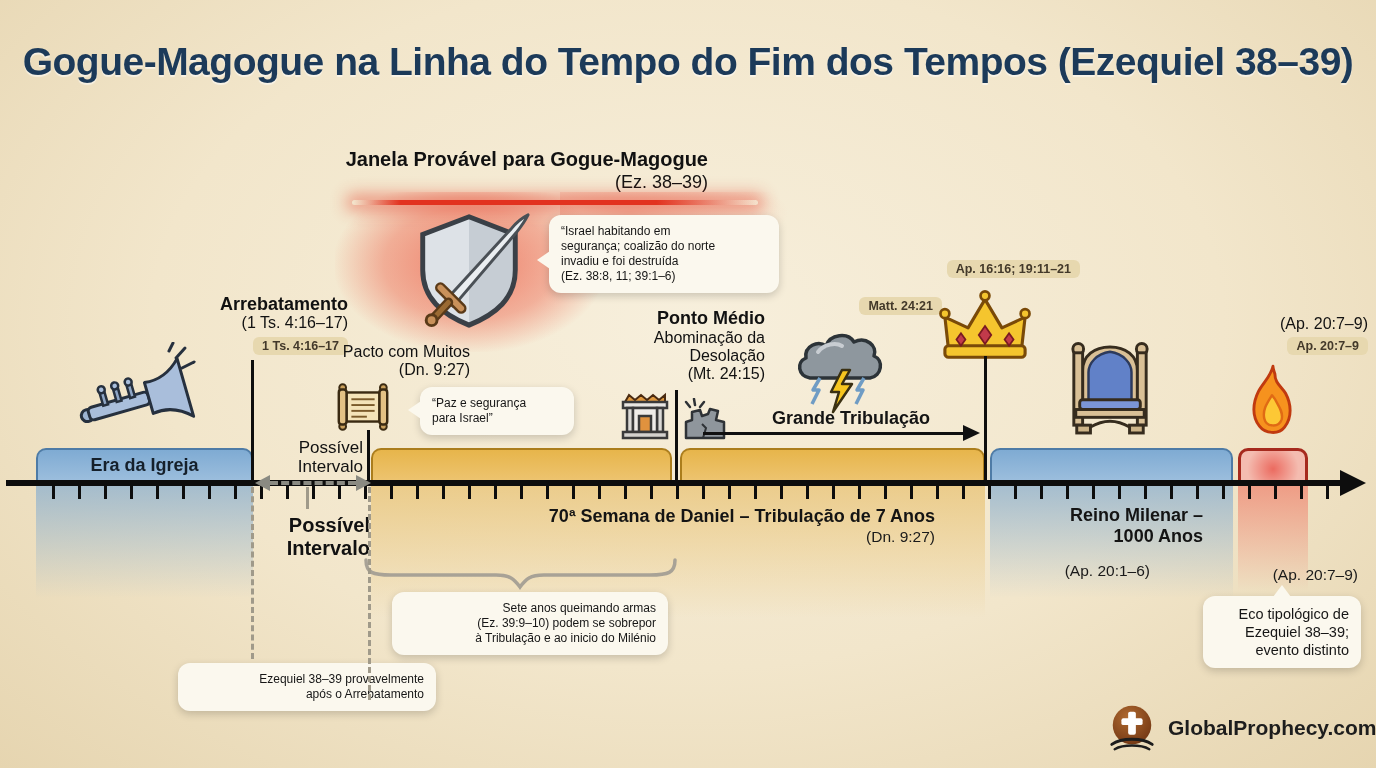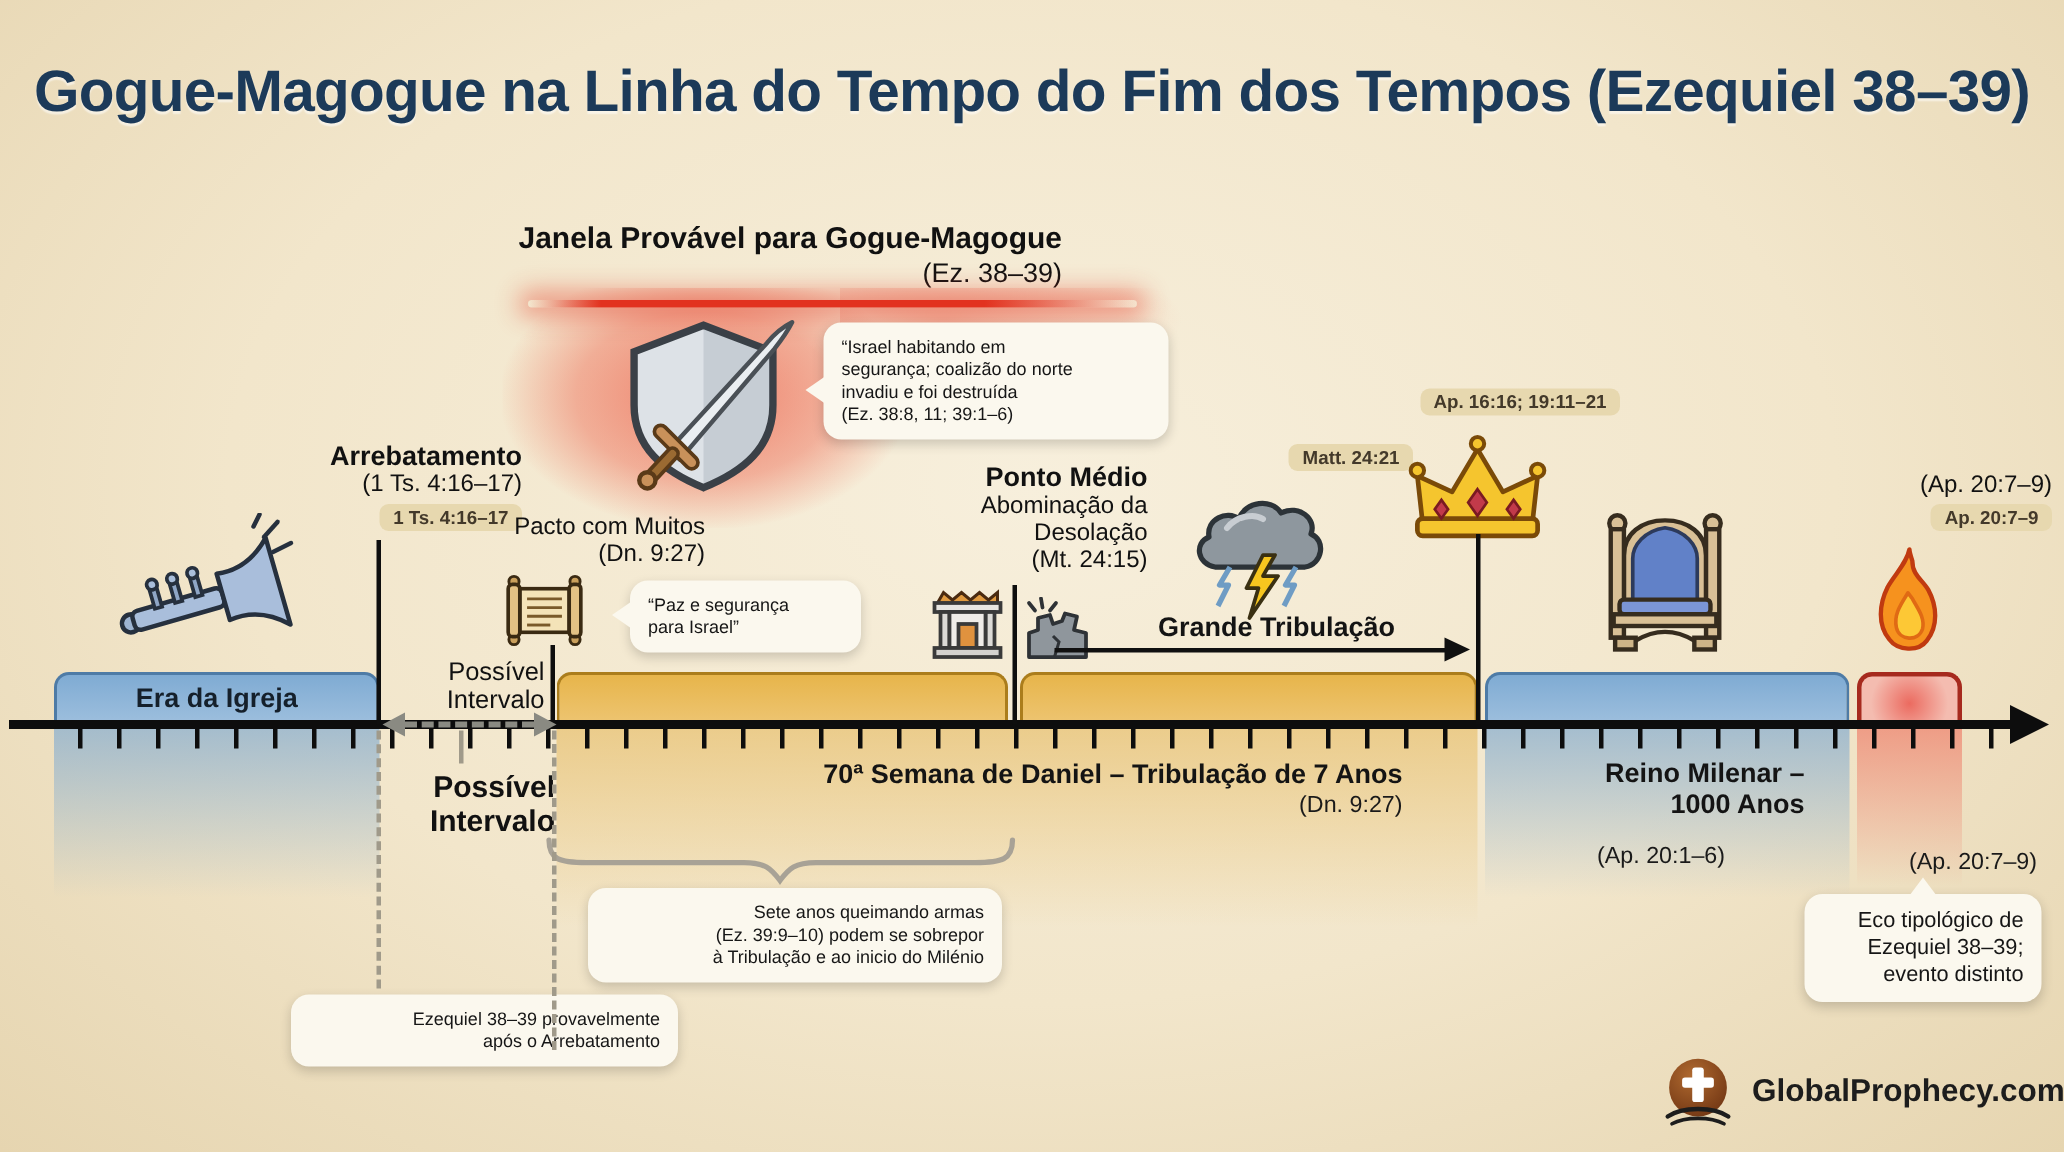--- a/index.html
+++ b/index.html
@@ -337,21 +337,21 @@
 
   <span class="abs" style="left:363px;top:558px;z-index:8;">
     <svg width="315" height="32" viewBox="0 0 315 32">
       <path d="M3 2 C3 15 10 17 28 17 L133 17 C147 17 151 21 157 29 C163 21 167 17 181 17 L287 17 C305 17 312 15 312 2" fill="none" stroke="#a8a296" stroke-width="3.5" stroke-linecap="round"></path>
     </svg>
   </span>
 
   <div class="abs callout ml ctr" style="left:392px;top:592px;width:252px;z-index:12;">Sete anos queimando armas
 (Ez. 39:9–10) podem se sobrepor
 à Tribulação e ao inicio do Milénio</div>
-  <div class="abs callout ml ctr" style="left:194px;top:663px;width:234px;z-index:12;">Ezequiel 38–39 provavelmente
+  <div class="abs callout ml ctr" style="left:178px;top:663px;width:234px;z-index:12;">Ezequiel 38–39 provavelmente
 após o Arrebatamento</div>
   <div class="abs callout ml ctr ptr-up" style="left:1203px;top:596px;width:134px;font-size:14.5px;z-index:12;">Eco tipológico de
 Ezequiel 38–39;
 evento distinto</div>
 
   <div class="abs brand">
     <span>
       <svg width="52" height="52" viewBox="0 0 54 54">
         <defs>
           <radialGradient id="lg" cx="40%" cy="30%" r="80%">

